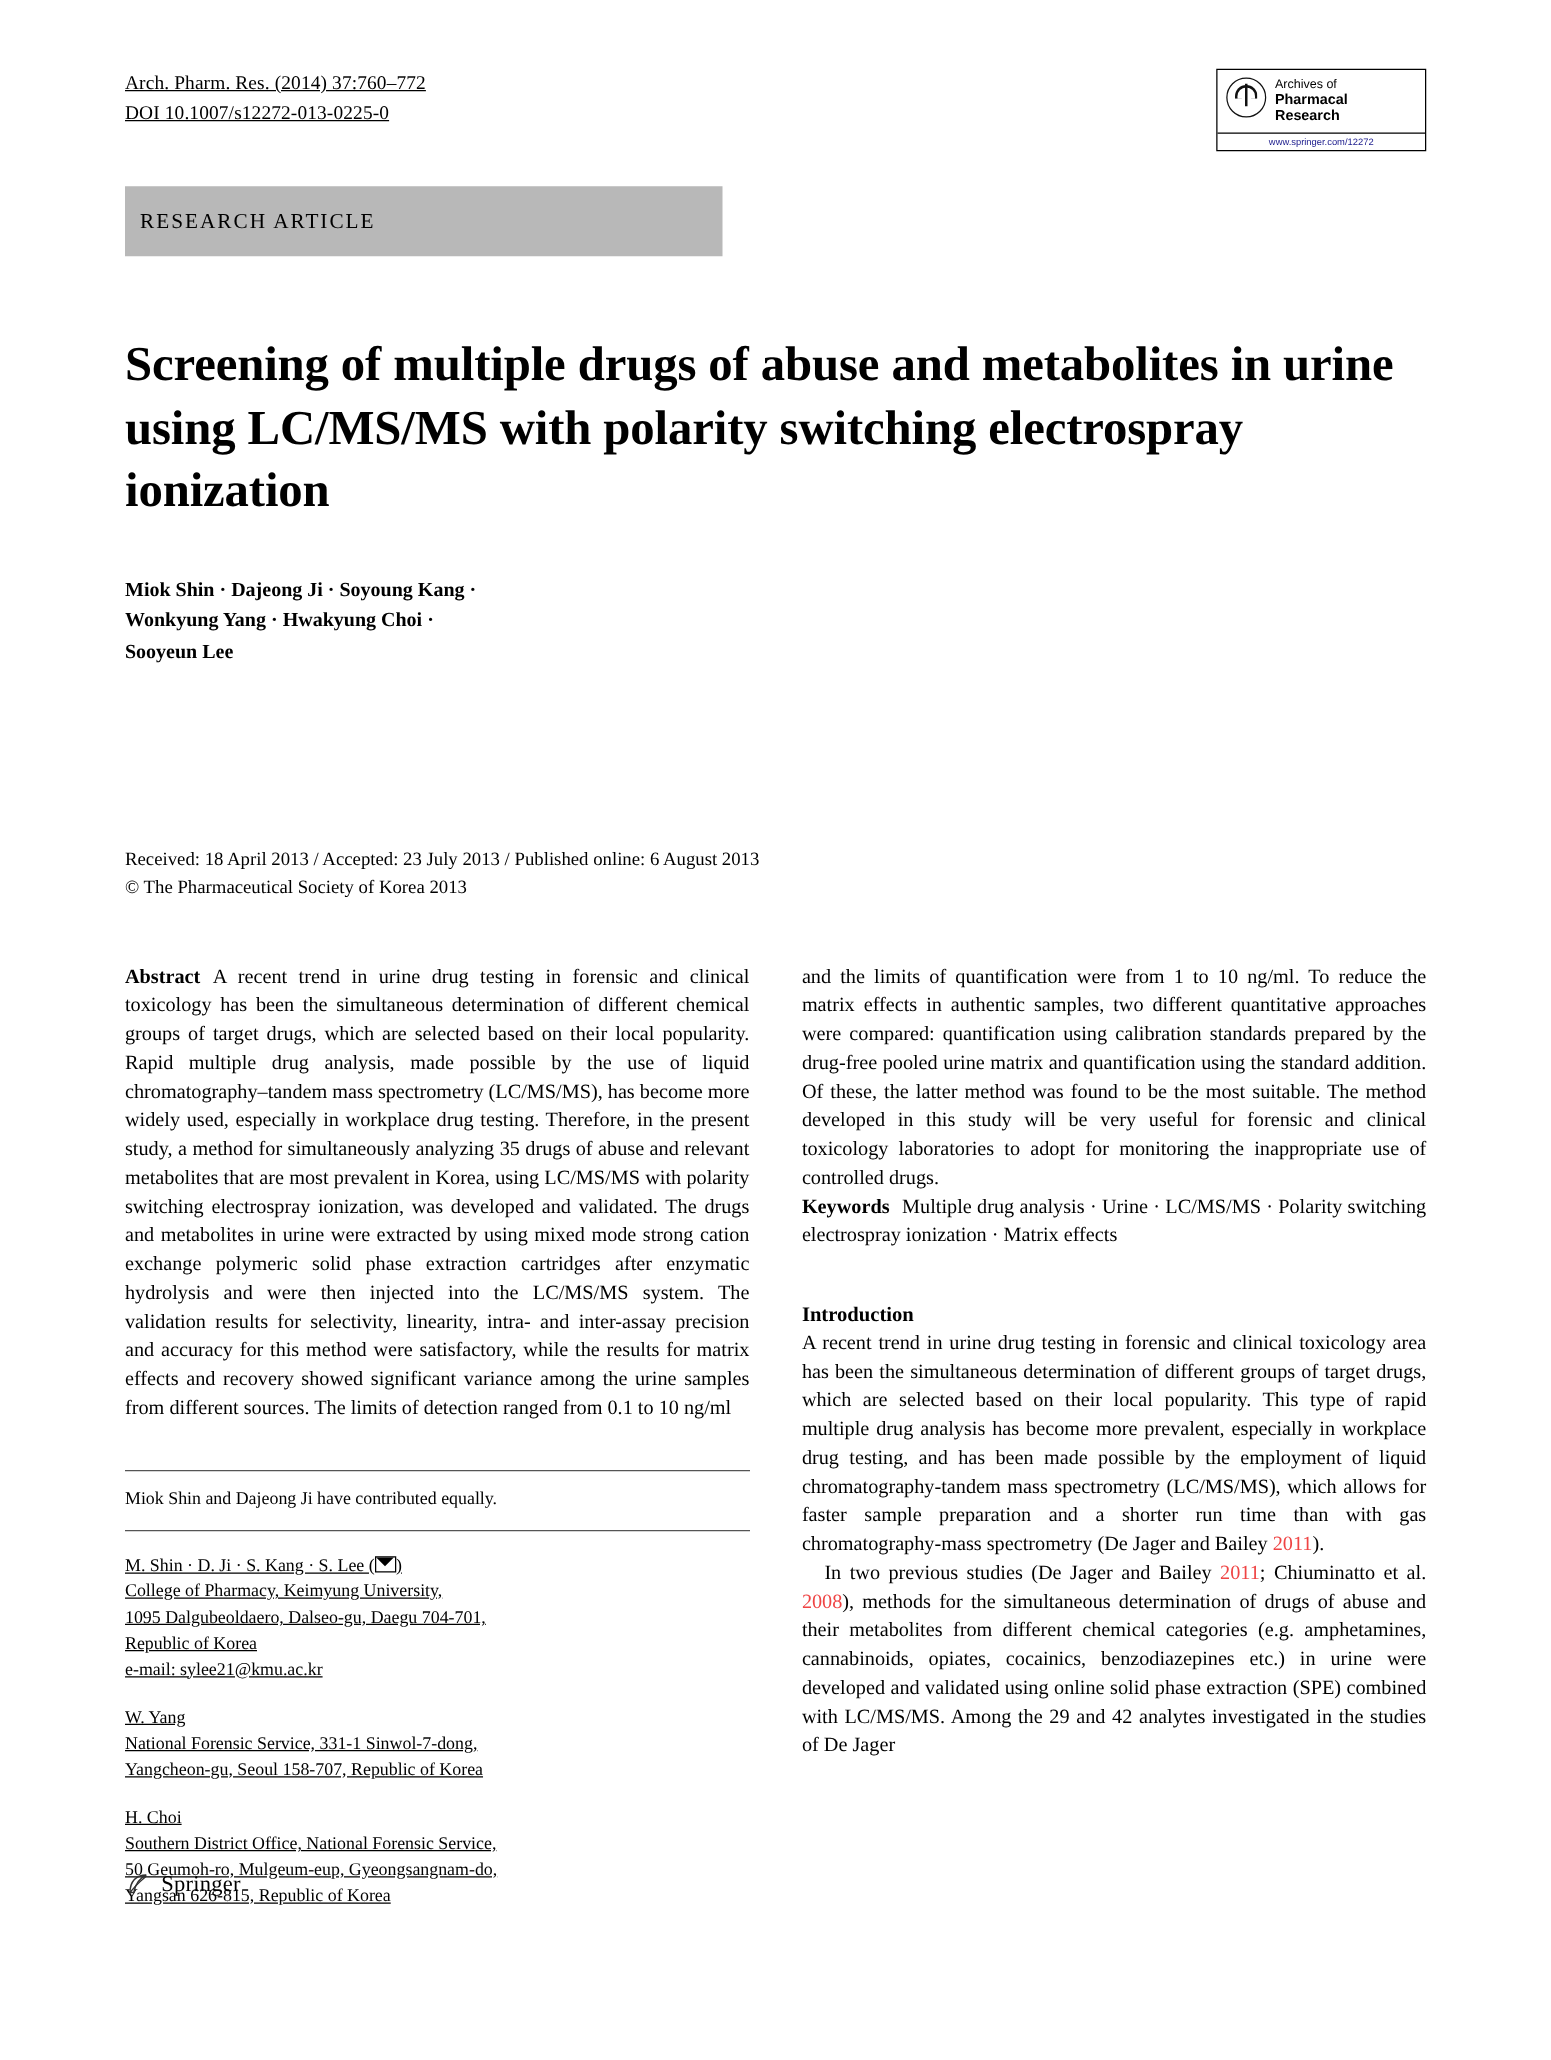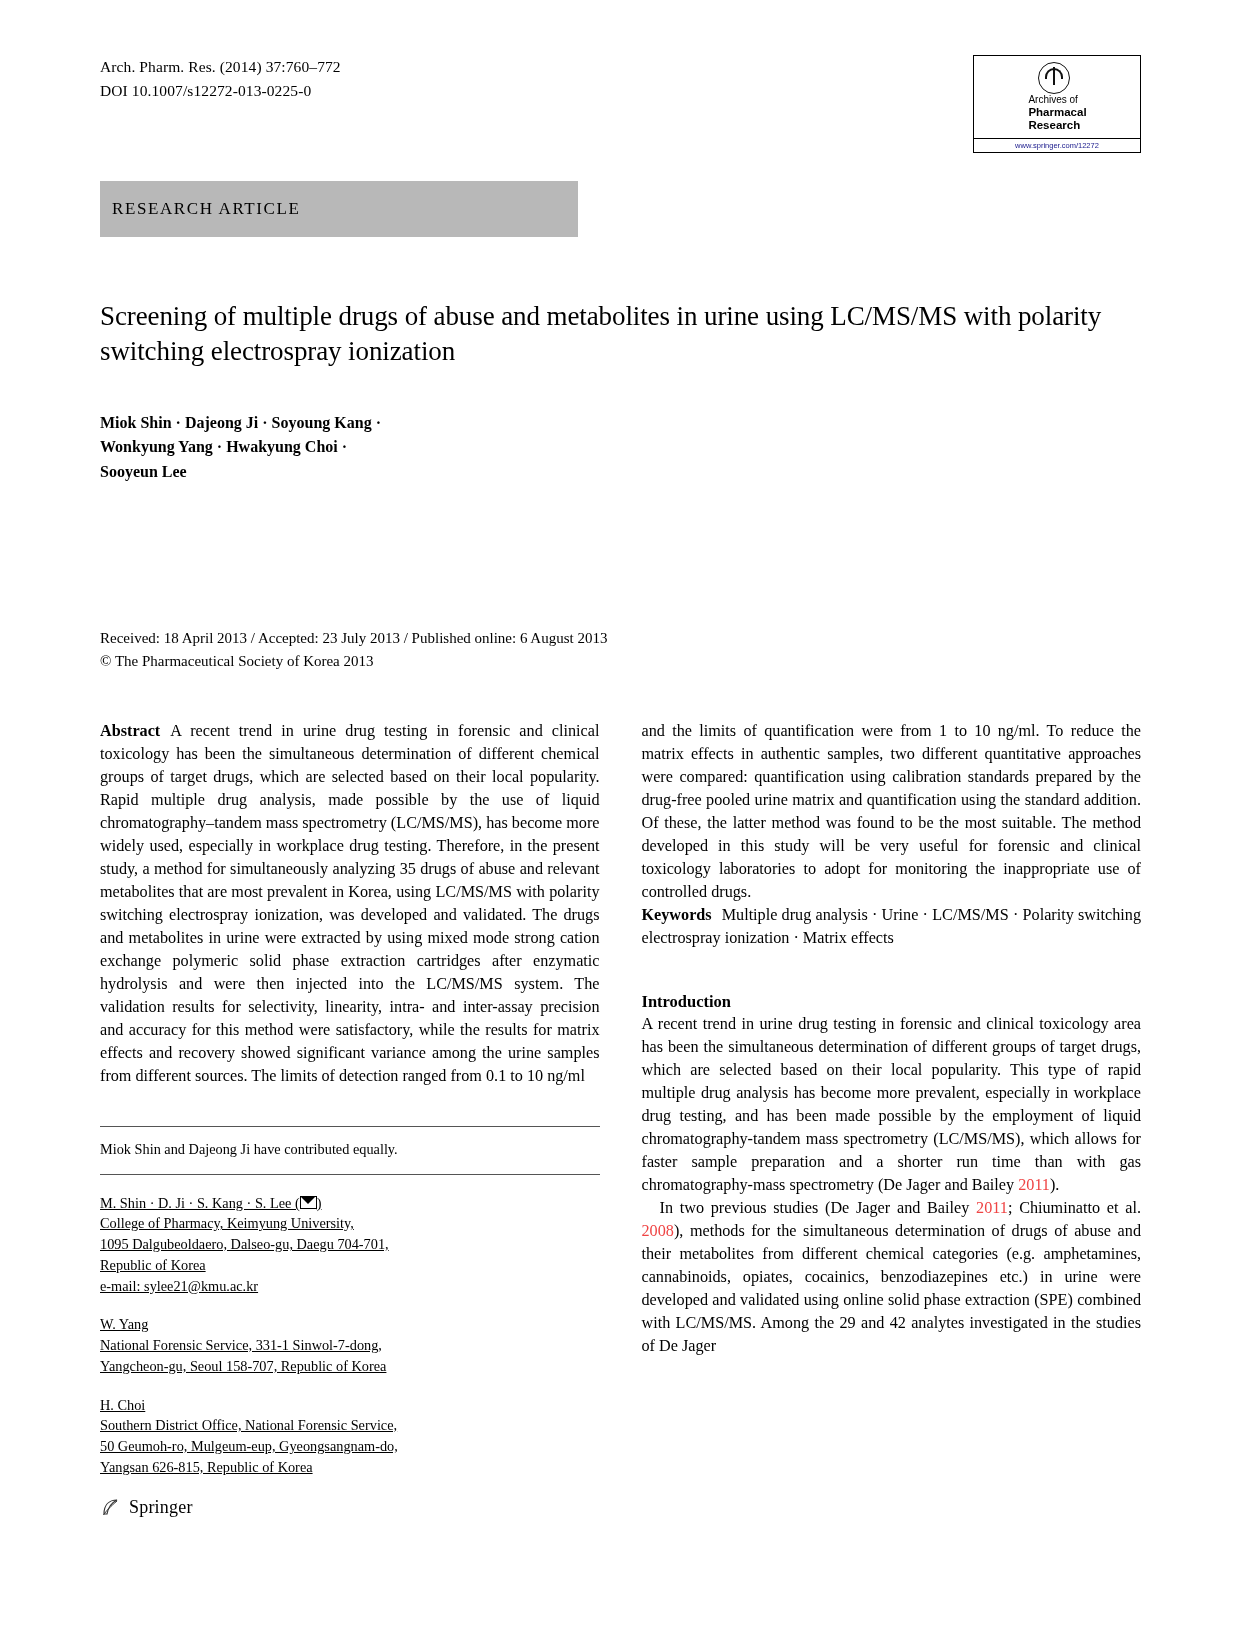--- a/index.html
+++ b/index.html
@@ -32,33 +32,32 @@
   
   .header {
     display: flex;
     justify-content: space-between;
     align-items: flex-start;
   }
   .journal-ref {
     font-size: 15.5px;
     line-height: 1.55;
     letter-spacing: 0.1px;
+    text-decoration: underline;
   }
   .logo-box {
     width: 168px;
     border: 1.2px solid #000;
     padding: 0;
     box-sizing: border-box;
   }
   .logo-top {
     display: flex;
-    align-items: center;
     padding: 6px 6px 5px 7px;
     border-bottom: 1.2px solid #000;
-    flex-direction: column;
   }
   .logo-mark {
     width: 30px; height: 30px;
     border-radius: 50%;
     border: 1.6px solid #111;
     margin-right: 7px;
     flex: none;
     position: relative;
     background: #fff;
   }
@@ -109,22 +108,22 @@
   }
   .banner-text {
     font-size: 17px;
     letter-spacing: 1.6px;
     font-family: "Liberation Serif", serif;
   }
 
   
   .title {
     margin-top: 62px;
-    font-size: 27px;
-    font-weight: normal;
+    font-size: 39px;
+    font-weight: bold;
     line-height: 1.30;
     letter-spacing: -0.1px;
   }
   .authors {
     margin-top: 42px;
     font-size: 16px;
     font-weight: bold;
     line-height: 1.52;
   }
 

